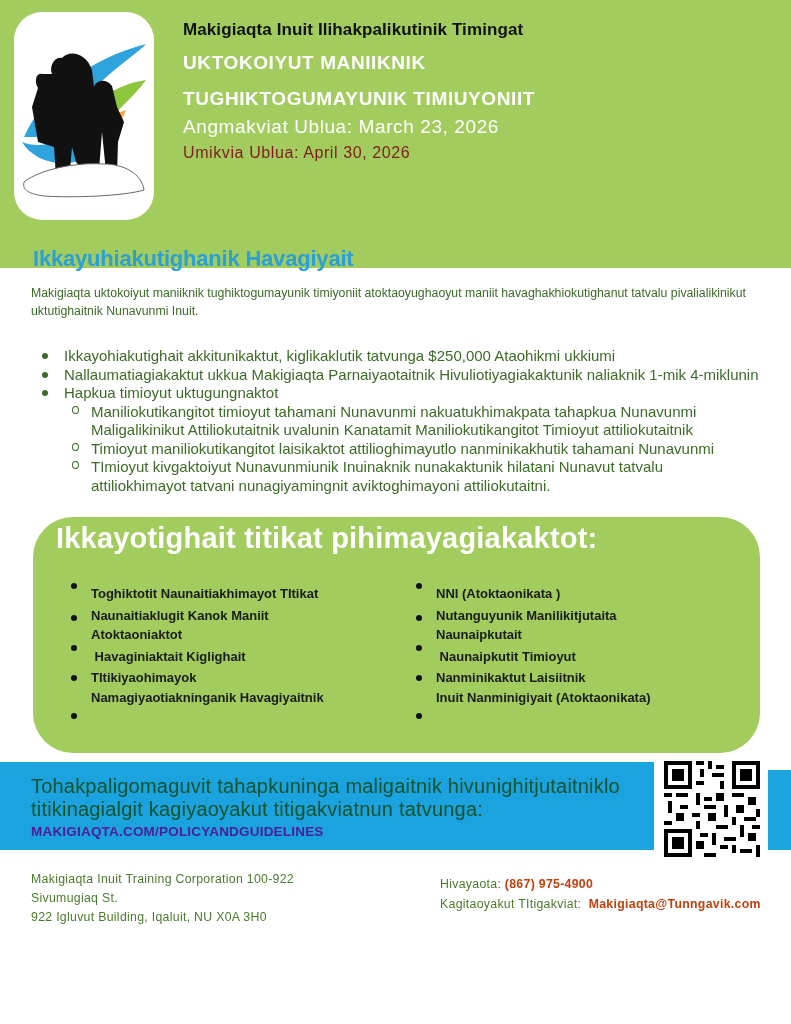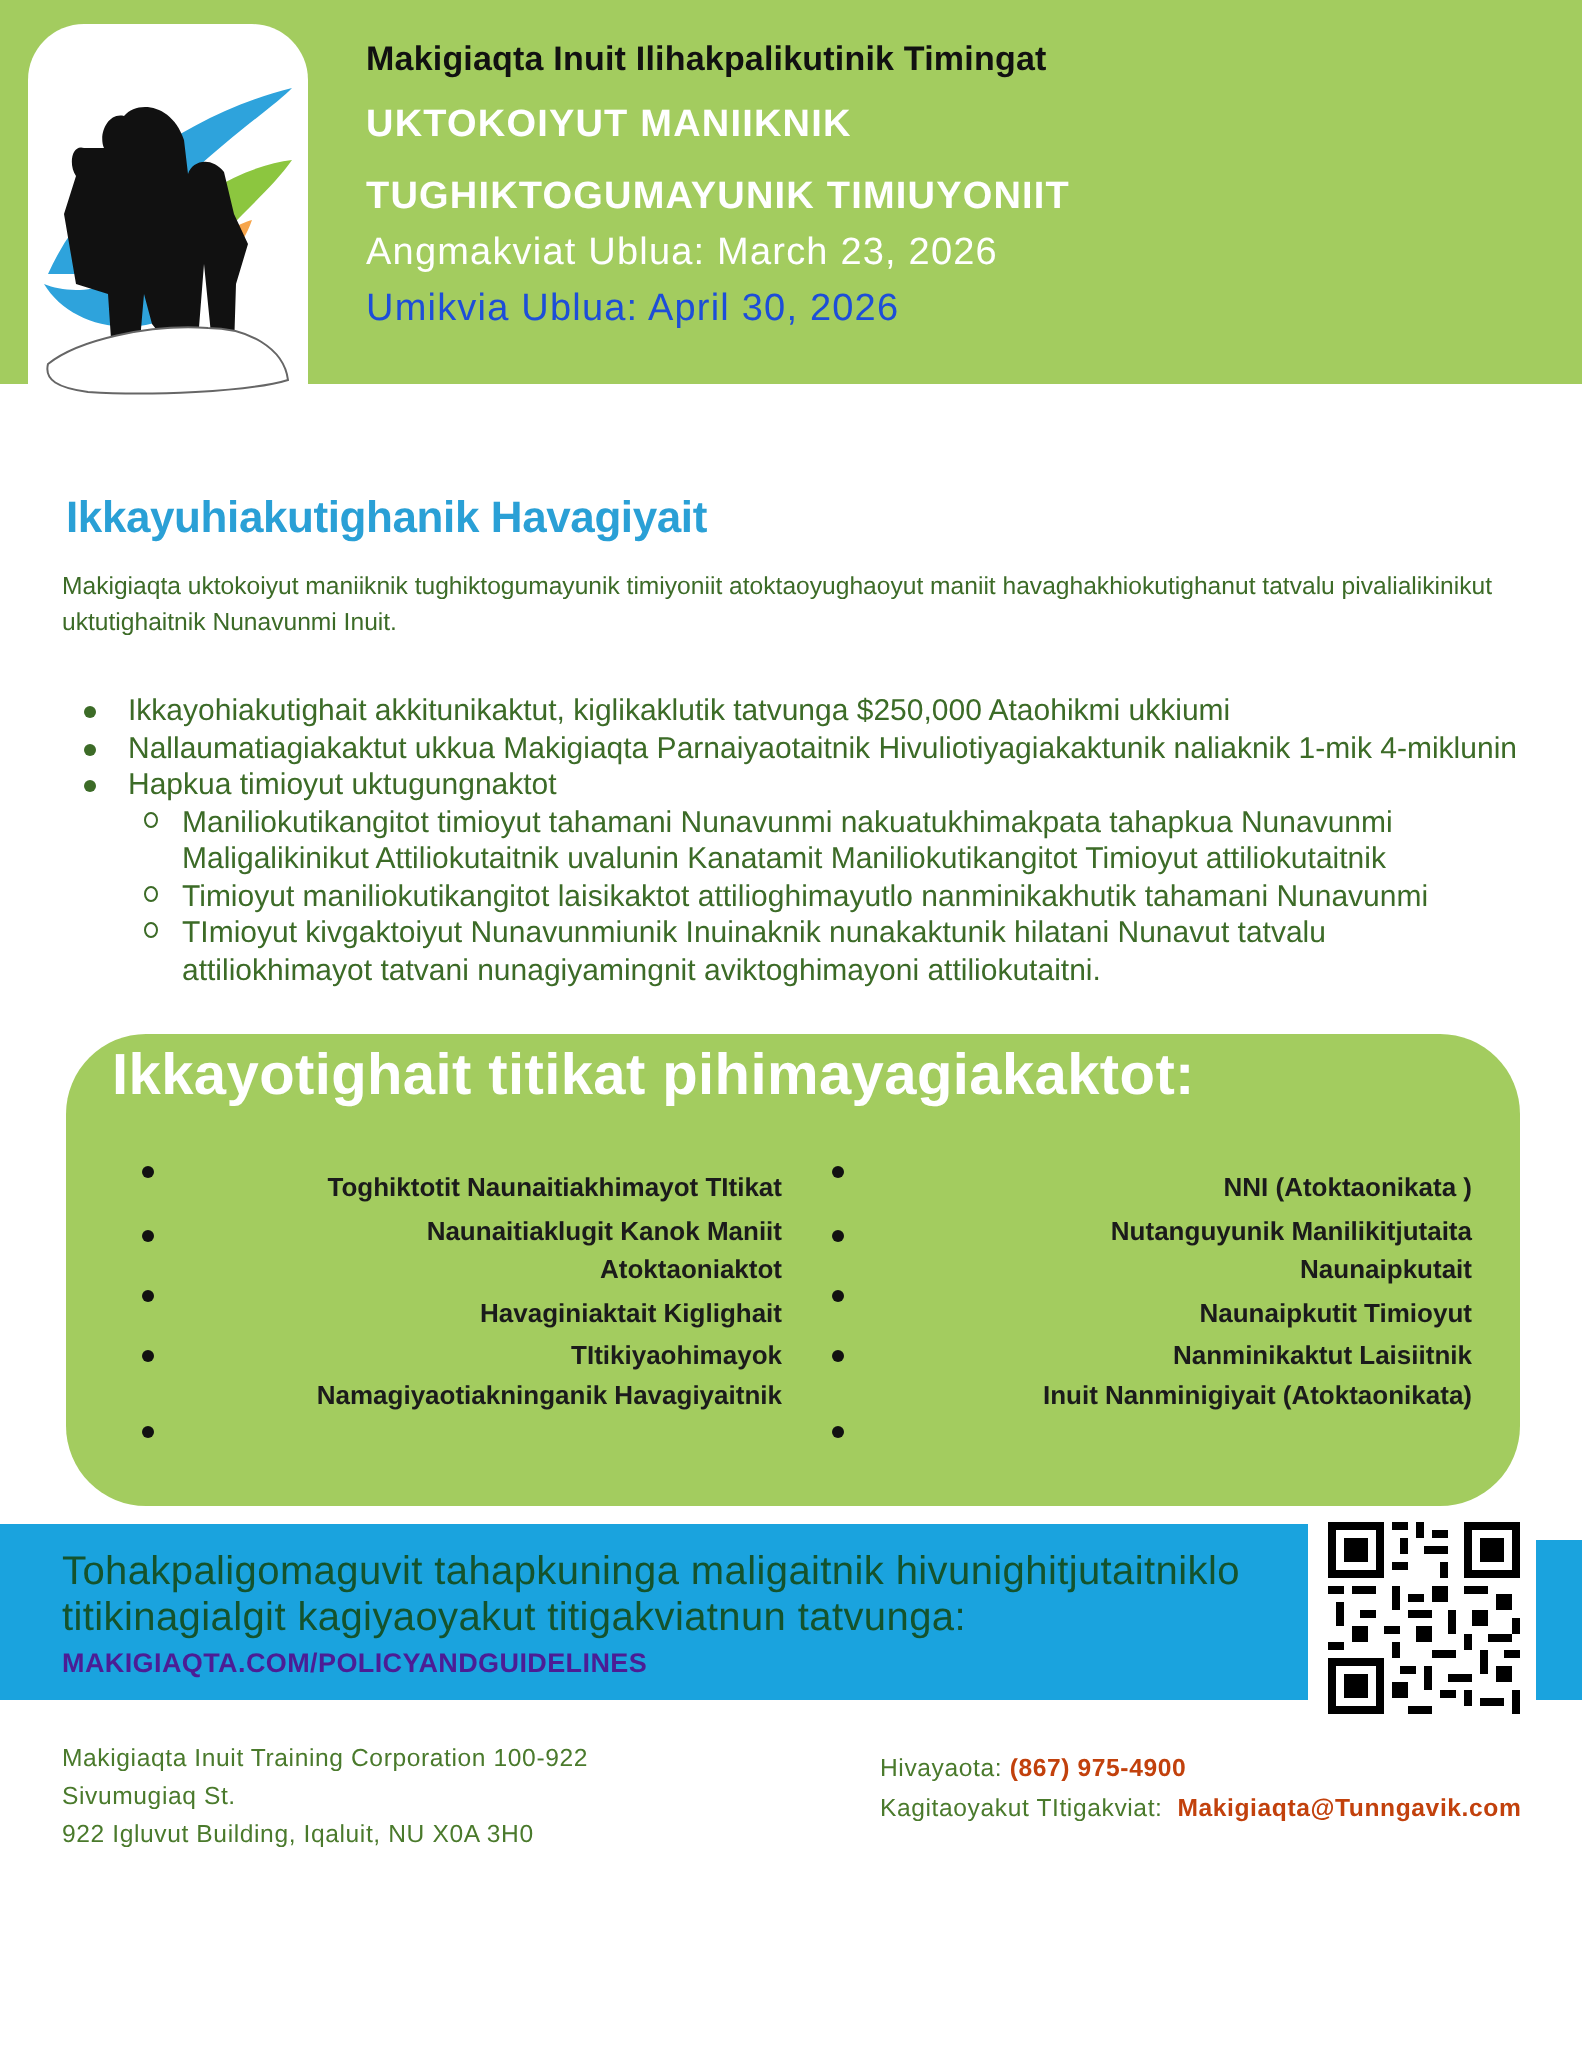--- a/index.html
+++ b/index.html
@@ -1,42 +1,42 @@
 <!DOCTYPE html>
 <html><head>
   <meta charset="utf-8">
   <style>
     * { box-sizing: border-box; margin: 0; padding: 0; }
     html, body { width: 791px; height: 1024px; background: #ffffff; overflow: hidden; }
     body { position: relative; font-family: "Liberation Sans", sans-serif; }
 
     
-    .header { position: absolute; left: 0; top: 0; width: 791px; height: 192px; background: #a3cc5f; }
+    .header { position: absolute; left: 0; top: 0; width: 791px; height: 268px; background: #a3cc5f; }
     .logo-box { position: absolute; left: 14px; top: 12px; width: 140px; height: 208px; background: #fff; border-radius: 28px; overflow: hidden; }
     .logo-box svg { position: absolute; left: 0; top: 0; }
     .org-name { position: absolute; left: 183px; top: 20px; font-size: 17px; font-weight: bold; color: #111; letter-spacing: 0.1px; }
     .title-1 { position: absolute; left: 183px; top: 52px; font-size: 19px; font-weight: bold; color: #ffffff; letter-spacing: 0.6px; }
     .title-2 { position: absolute; left: 183px; top: 88px; font-size: 19px; font-weight: bold; color: #ffffff; letter-spacing: 0.6px; }
     .date-open { position: absolute; left: 183px; top: 116px; font-size: 19px; color: #ffffff; letter-spacing: 0.6px; }
-    .date-close { position: absolute; left: 183px; top: 144px; font-size: 19px; color: #1d4ed8; letter-spacing: 0.6px; }
+    .date-close { position: absolute; left: 183px; top: 144px; font-size: 16px; color: #7f1d1d; letter-spacing: 0.6px; }
 
     
     .section-heading { position: absolute; left: 33px; top: 246px; font-size: 22px; font-weight: bold; color: #2aa0d6; letter-spacing: -0.2px; }
     .intro { position: absolute; left: 31px; top: 284px; width: 730px; font-size: 12.3px; line-height: 18px; color: #3c6b27; }
     .bullets { position: absolute; left: 42px; top: 347px; width: 720px; list-style: none; font-size: 15px; color: #3c6b27; }
     .bullets li { position: relative; padding-left: 22px; line-height: 18.5px; }
     .bullets li .dot { position: absolute; left: 0; top: 6px; width: 6px; height: 6px; border-radius: 50%; background: #3c6b27; }
     .sub-bullets { list-style: none; margin-left: 8px; }
     .sub-bullets li { position: relative; padding-left: 19px; line-height: 18.5px; }
     .sub-bullets li .ring { position: absolute; left: 0; top: 3px; width: 7px; height: 8px; border: 1.3px solid #3c6b27; border-radius: 50%; }
 
     
     .req-panel { position: absolute; left: 33px; top: 517px; width: 727px; height: 236px; background: #a3cc5f; border-radius: 40px 40px 40px 40px; }
     .req-title { position: absolute; left: 56px; top: 522px; font-size: 29px; font-weight: bold; color: #ffffff; letter-spacing: 0.2px; }
-    .req-col { position: absolute; top: 582px; width: 320px; font-size: 13px; font-weight: bold; color: #1b1b1b; text-align: right; }
+    .req-col { position: absolute; top: 582px; width: 320px; font-size: 13px; font-weight: bold; color: #1b1b1b; }
     .req-col.left { left: 71px; }
     .req-col.right { left: 416px; }
     .req-item { position: relative; padding-left: 20px; line-height: 19.5px; }
     .req-dot { position: absolute; left: 0; width: 6px; height: 6px; border-radius: 50%; background: #111; }
 
     
     .banner { position: absolute; left: 0; top: 762px; width: 654px; height: 88px; background: #1aa3de; }
     .banner-right { position: absolute; left: 768px; top: 770px; width: 23px; height: 80px; background: #1aa3de; }
     .banner-text { position: absolute; left: 31px; top: 775px; width: 610px; font-size: 20px; line-height: 23px; color: #14532d; letter-spacing: 0.2px; }
     .banner-link { position: absolute; left: 31px; top: 824px; font-size: 13.5px; font-weight: bold; color: #4c1d95; letter-spacing: 0.2px; }

